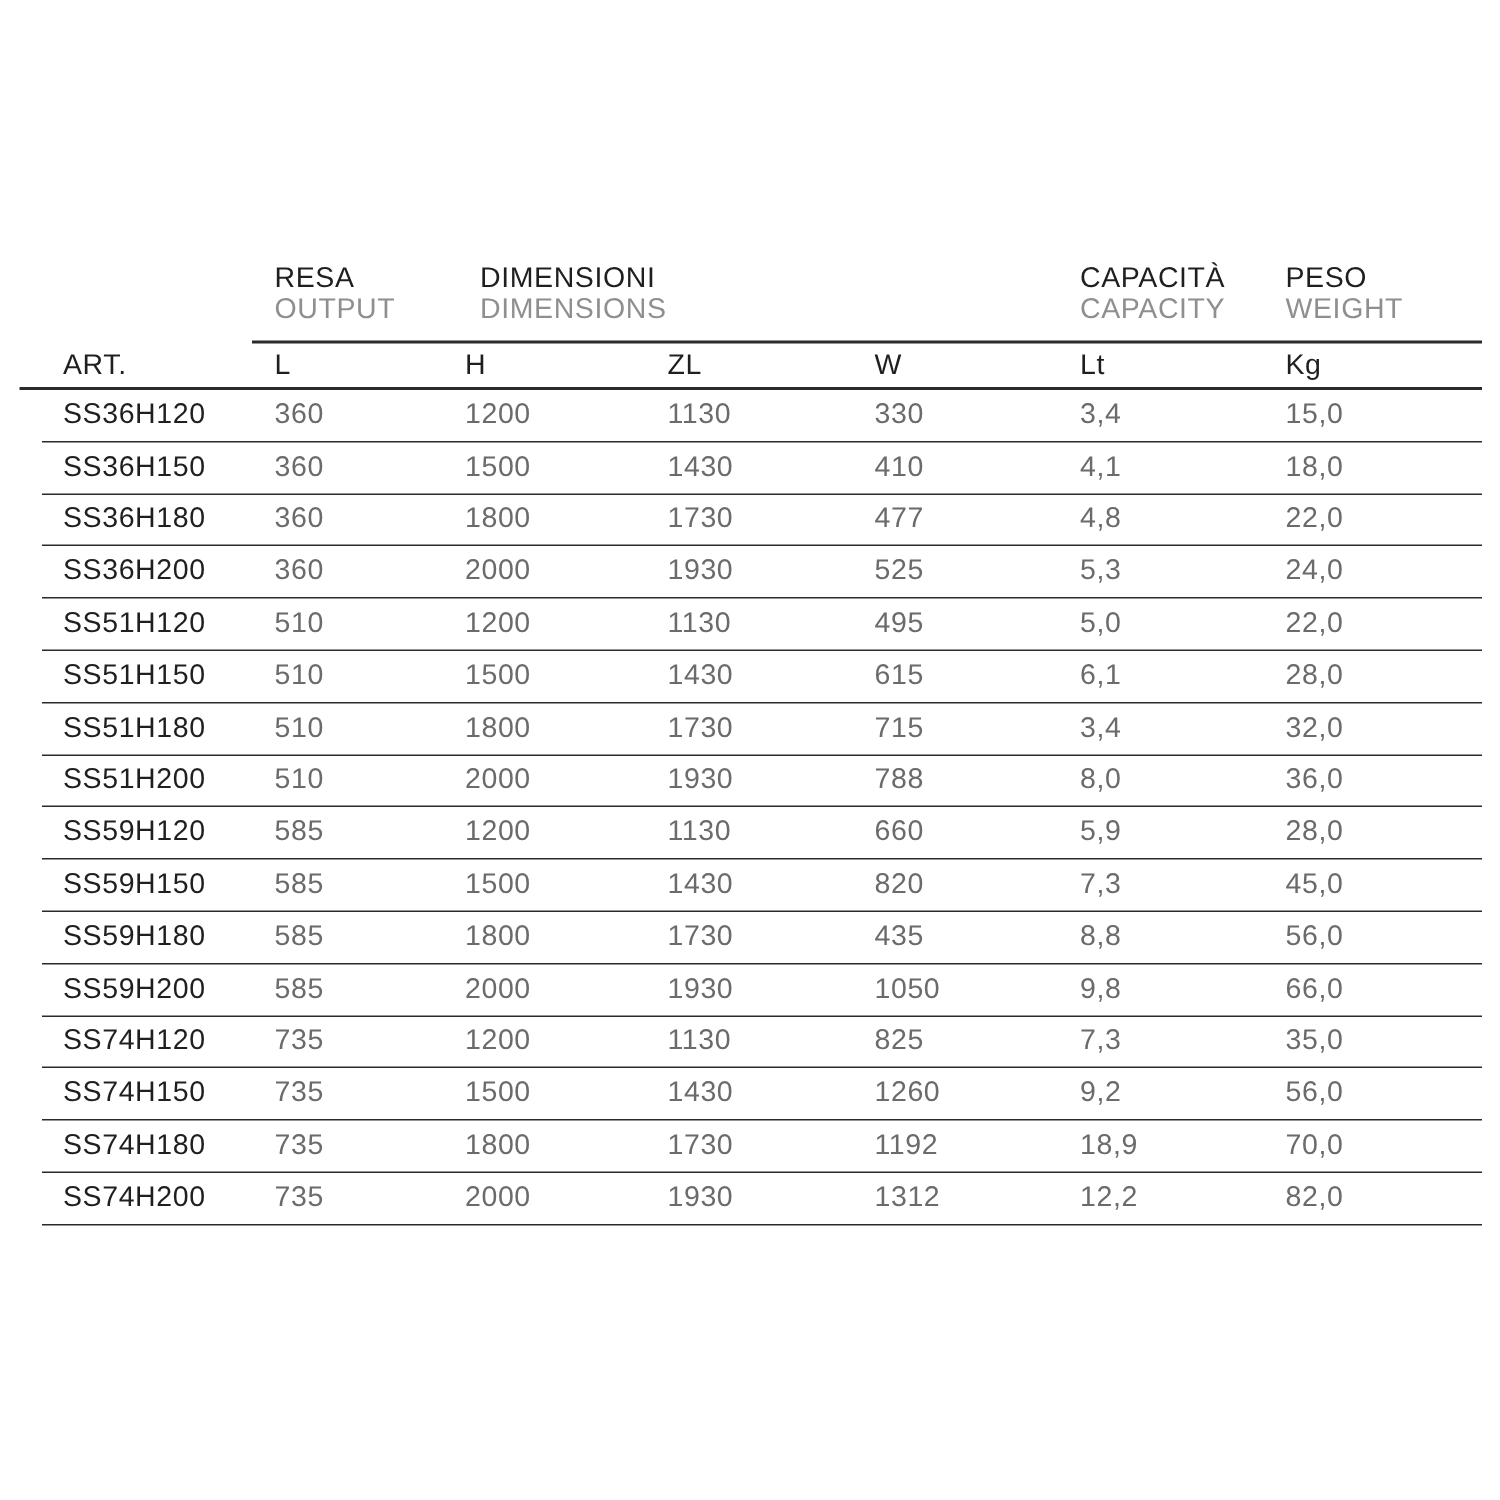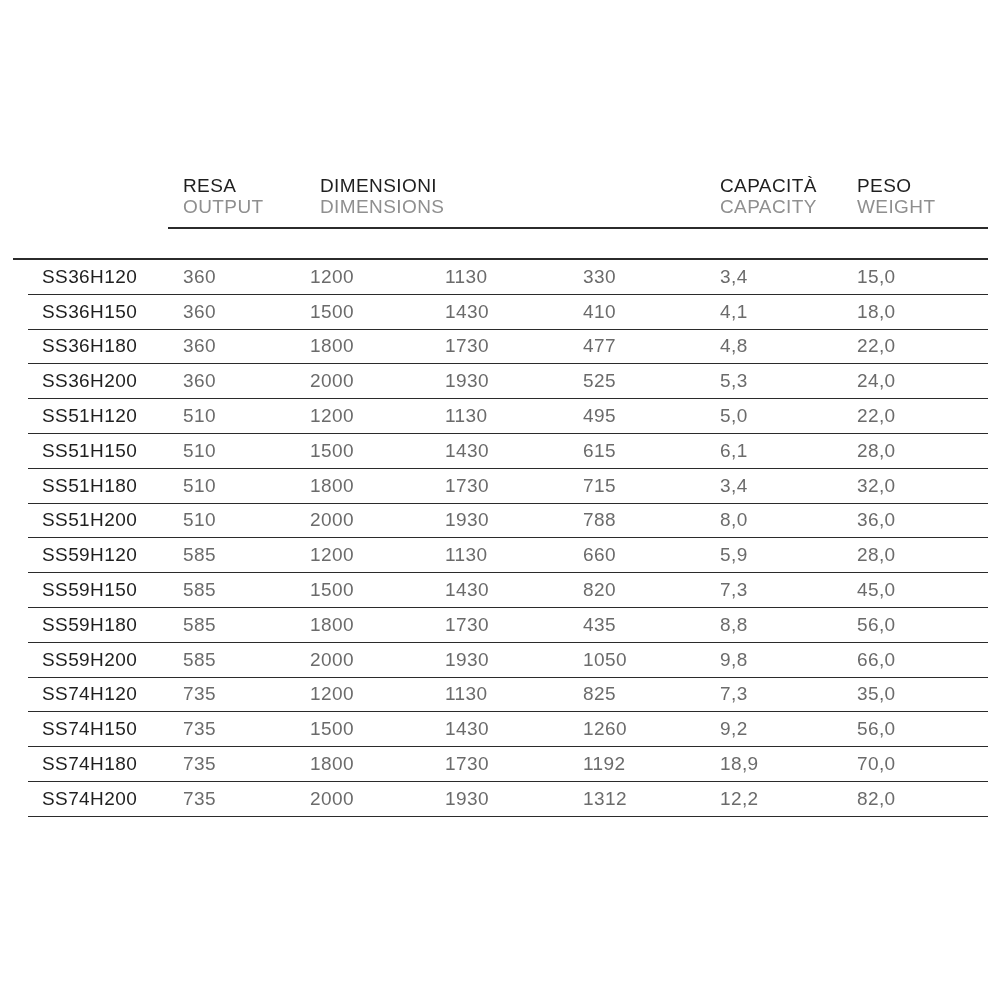--- a/index.html
+++ b/index.html
@@ -61,20 +61,29 @@
     </div>
     <div class="gcell g3">
       <div class="primary">PESO</div>
       <div class="secondary">WEIGHT</div>
     </div>
   </div>
 
   <div class="rule" style="left:168px;top:227px;width:820px;height:1.5px"></div>
   <div class="rule" style="left:13px;top:258px;width:975px;height:2px"></div>
 
+  <div class="header-row">
+      <div class="hc0">ART.</div>
+      <div class="c1">L</div>
+      <div class="c2">H</div>
+      <div class="c3">ZL</div>
+      <div class="c4">W</div>
+      <div class="c5">Lt</div>
+      <div class="c6">Kg</div>
+    </div>
 
   <div class="rows">
       <div class="row">
         <div class="dc0">SS36H120</div>
         <div class="cell c1">360</div>
         <div class="cell c2">1200</div>
         <div class="cell c3">1130</div>
         <div class="cell c4">330</div>
         <div class="cell c5">3,4</div>
         <div class="cell c6">15,0</div>

